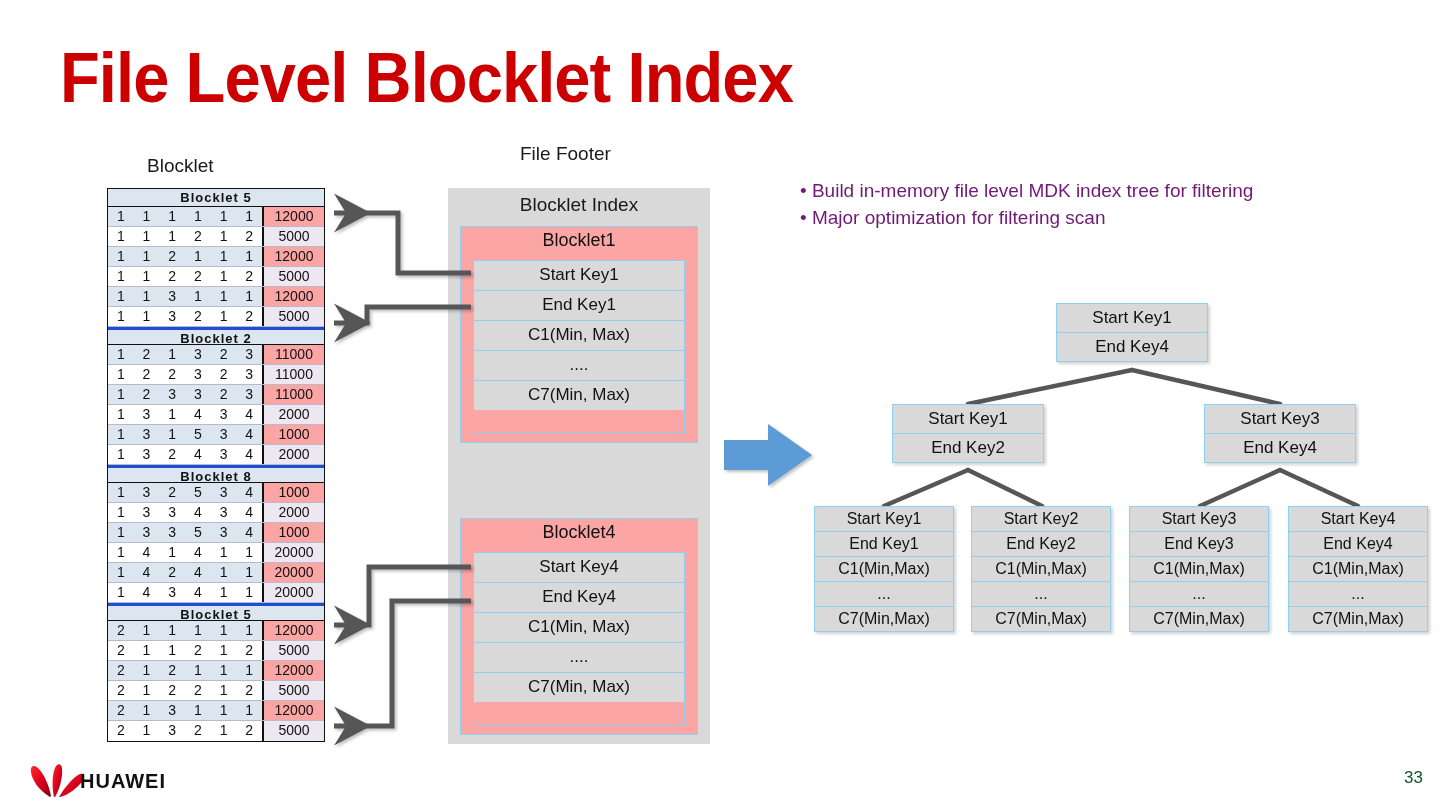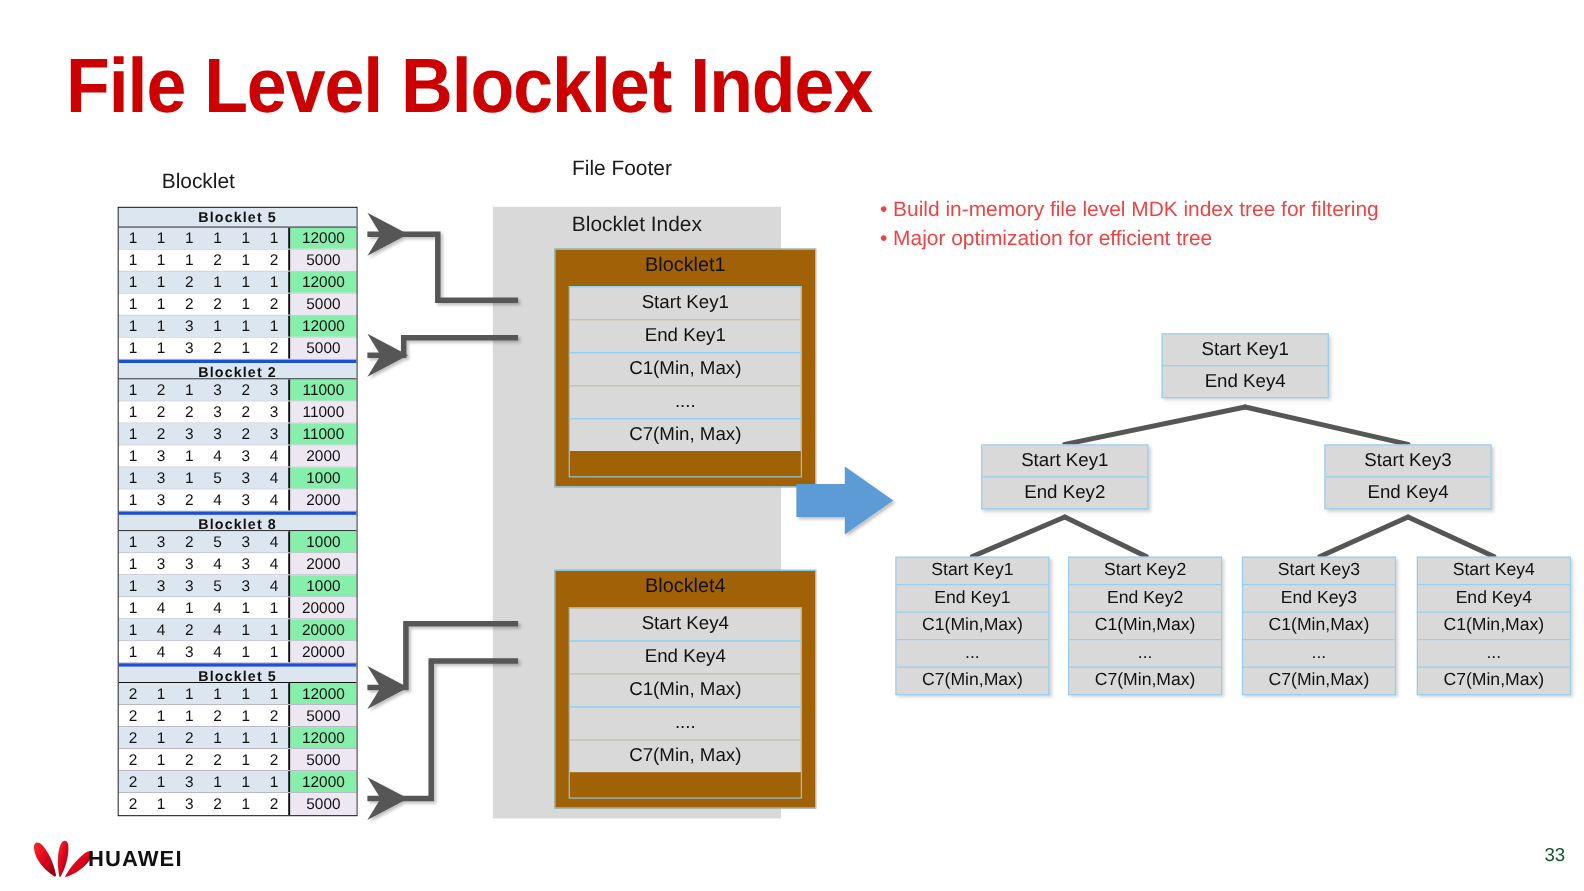--- a/index.html
+++ b/index.html
@@ -61,40 +61,39 @@
     flex:1 1 0;text-align:center;
     font-size:14px;line-height:19px;color:#111;
     box-sizing:border-box;
   }
   .row .meas{
     flex:1 1 auto;text-align:center;
     font-size:14px;line-height:19px;color:#111;
     box-sizing:border-box;
   }
   .row.odd .dims{background:#DCE6F1;}
-  .row.odd .meas{background:#86efac;}
+  .row.odd .meas{background:#fca5a5;}
   .row.even .dims{background:#ffffff;}
   .row.even .meas{background:#EDE7F2;}
 
   
   .footer-panel{
     position:absolute;left:436px;top:188px;
     width:262px;height:556px;
     background:#D9D9D9;
   }
   .panel-title{
     position:absolute;left:0;top:6px;width:100%;
     text-align:center;font-size:19px;color:#1a1a1a;
   }
   .idx-outer{
     position:absolute;
     border:1px solid #8FCFF0;
-    background:#a16207;
-    box-sizing:border-box;
-    margin-left:44px;
+    background:#fca5a5;
+    box-sizing:border-box;
   }
   .idx-outer.b1{left:12px;top:38px;width:238px;height:217px;}
   .idx-outer.b4{left:12px;top:330px;width:238px;height:217px;}
   .idx-name{
     position:absolute;left:0;top:3px;width:100%;
     text-align:center;font-size:18px;color:#111;
   }
   .idx-inner{
     position:absolute;left:12px;top:33px;right:12px;bottom:8px;
     border:1px solid #8FCFF0;box-sizing:border-box;
@@ -106,21 +105,21 @@
     font-size:17px;color:#111;
     padding:4px 0 5px 0;
     box-sizing:border-box;
     background:#D9D9D9;
   }
   .idx-cell:last-child{border-bottom:none;}
 
   
   .bullets{
     position:absolute;left:788px;top:177px;width:620px;
-    font-size:19px;color:#ef4444;line-height:27px;
+    font-size:19px;color:#701a75;line-height:27px;
   }
   .bullets div{white-space:nowrap;}
 
   
   .node{
     position:absolute;
     border:1px solid #8FCFF0;
     background:#D9D9D9;
     box-sizing:border-box;
     box-shadow:2px 2px 3px rgba(0,0,0,.18);
@@ -451,21 +450,21 @@
           <div class="idx-cell">End Key4</div>
           <div class="idx-cell">C1(Min, Max)</div>
           <div class="idx-cell">....</div>
           <div class="idx-cell">C7(Min, Max)</div>
         </div>
     </div>
   </div>
 
   <div class="bullets">
     <div>• Build in-memory file level MDK index tree for filtering</div>
-    <div>• Major optimization for efficient tree</div>
+    <div>• Major optimization for filtering scan</div>
   </div>
 
   <svg class="overlay" viewBox="0 0 1440 810">
     <defs>
       <marker id="arrowL" markerWidth="9" markerHeight="9" refX="8" refY="4.5" orient="auto" markerUnits="strokeWidth">
         <path d="M8,0.6 L0.6,4.5 L8,8.4 L5.6,4.5 Z" fill="#575757"></path>
       </marker>
       <filter id="sh" x="-30%" y="-30%" width="180%" height="180%">
         <feDropShadow dx="2" dy="2" stdDeviation="1.6" flood-color="#000" flood-opacity="0.25"></feDropShadow>
       </filter>

